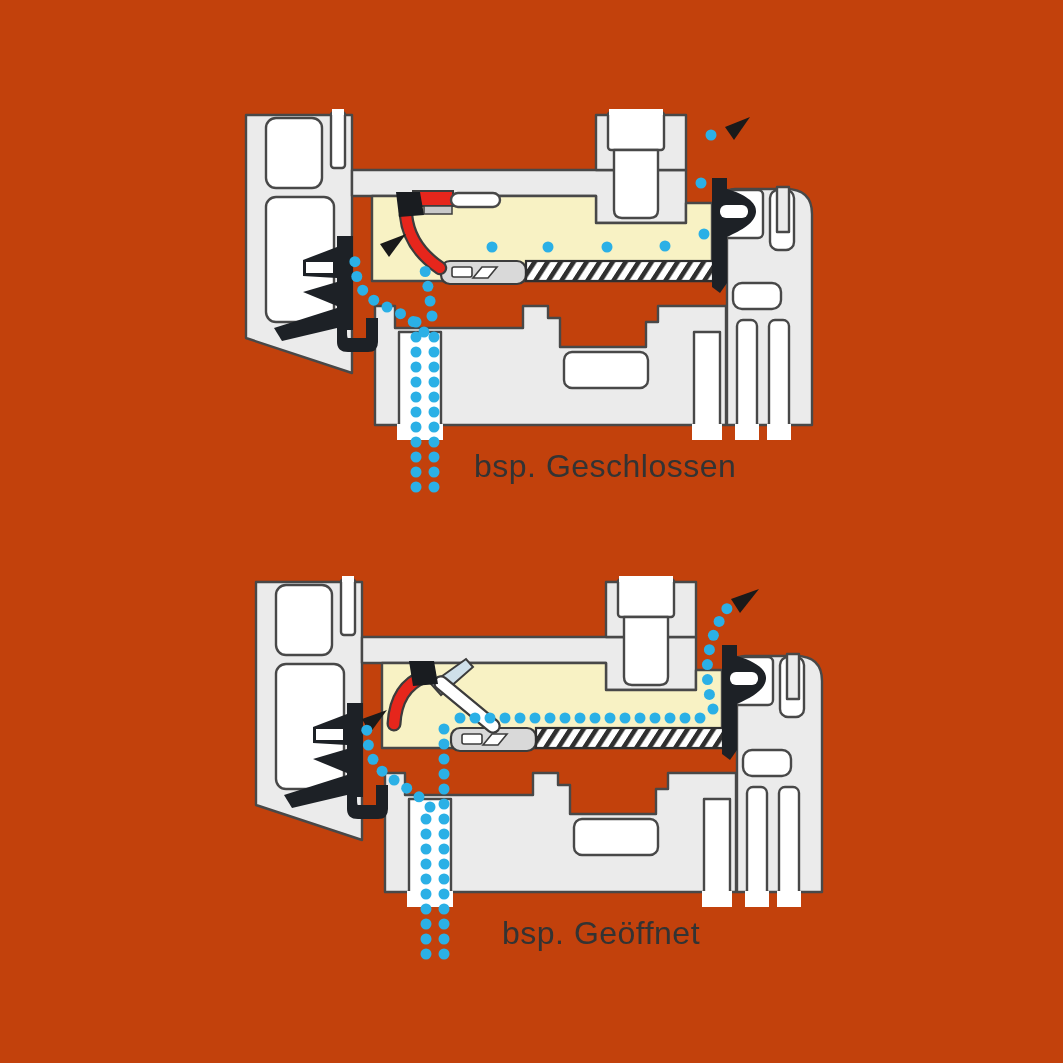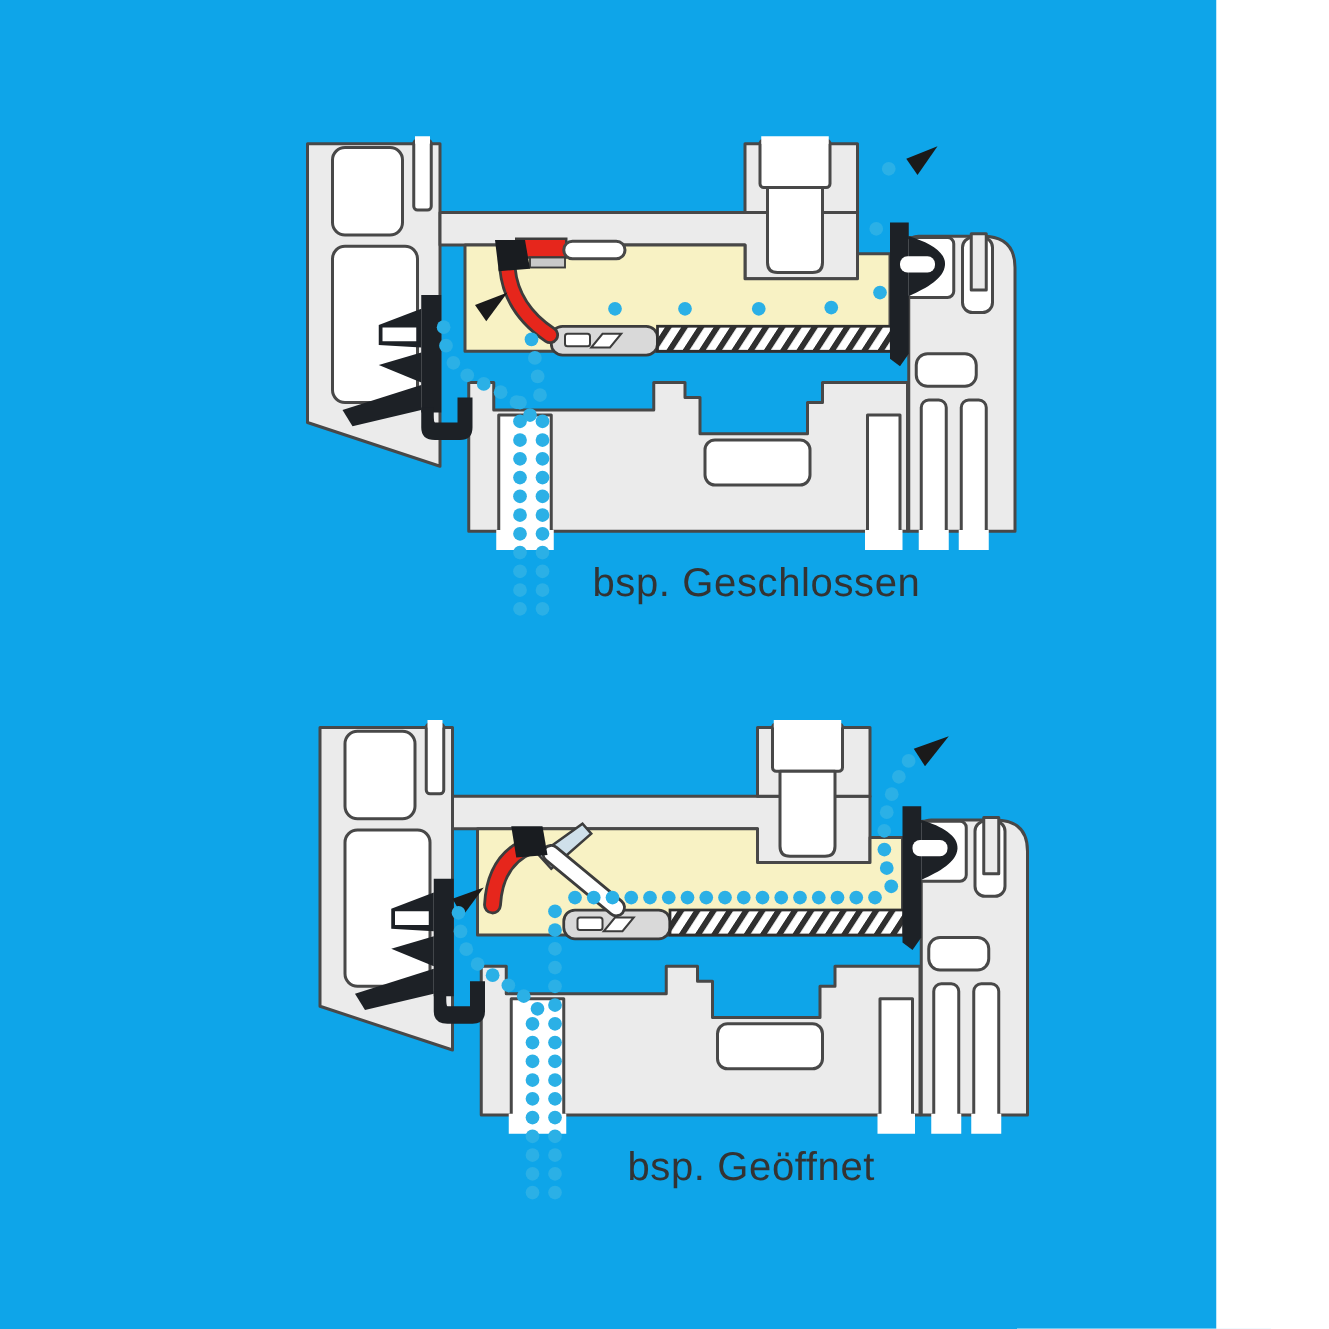--- a/index.html
+++ b/index.html
@@ -1,16 +1,16 @@
 <!DOCTYPE html>
 <html><head>
 <meta charset="utf-8">
 <style>
   html,body{margin:0;padding:0;background:#ffffff;}
-  .stage{position:relative;width:973px;height:1063px;background:#0ea5e9;overflow:hidden;
+  .stage{position:relative;width:1063px;height:1063px;background:#c2410c;overflow:hidden;
          font-family:"Liberation Sans", sans-serif;}
   svg{position:absolute;left:0;top:0;}
   .guide{fill:none;stroke:none;}
   .profile{fill:#ebebeb;stroke:#484848;stroke-width:2.4;stroke-linejoin:round;}
   .cut{fill:#ffffff;stroke:#484848;stroke-width:2.4;stroke-linejoin:round;}
   .erase{fill:#ffffff;stroke:none;}
   .chamber{fill:#f8f2c4;stroke:#484848;stroke-width:2.4;stroke-linejoin:round;}
   .seal{fill:#1d2126;stroke:none;}
   .sealslot{fill:#ffffff;stroke:none;}
   .rail{fill:#d9d9d9;stroke:#3c3c3c;stroke-width:2.2;stroke-linejoin:round;}

